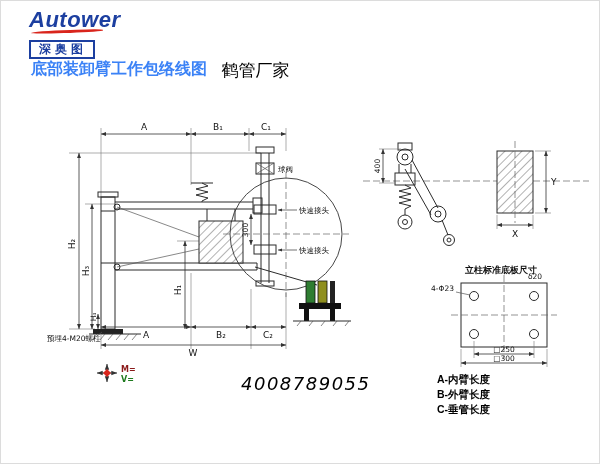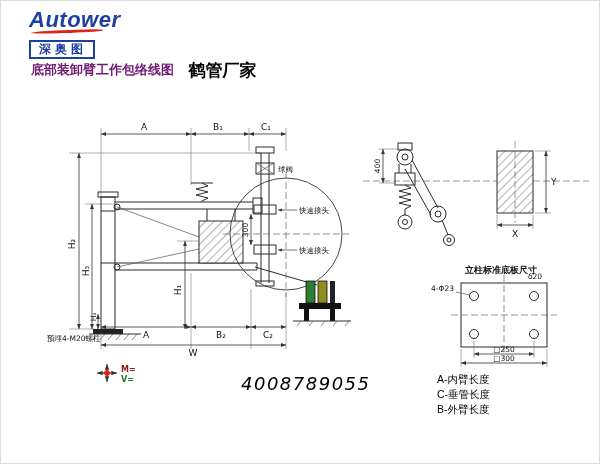--- a/index.html
+++ b/index.html
@@ -8,38 +8,38 @@
   .page { position:absolute; inset:0; background:#fff; border:1px solid #dcdcdc; }
 
   
   .logo { position:absolute; left:28px; top:7px; }
   .brand { font-size:22px; font-weight:bold; font-style:italic; color:#1c3fa0; letter-spacing:.5px; line-height:24px; position:relative; }
   .brand-swoosh { position:absolute; left:2px; top:22px; width:72px; height:3px; background:#d9251c; border-radius:60% 40% 50% 50%; transform:rotate(-2deg); }
   .brand-sub { margin-top:8px; display:inline-block; border:2px solid #1c3fa0; color:#1c3fa0; font-weight:bold; font-size:12px; letter-spacing:4px; padding:0 6px 0 8px; line-height:15px; }
 
   
   .titlebar { position:absolute; left:30px; top:58px; white-space:nowrap; }
-  .doc-title { font-size:13px; font-weight:bold; color:#701a75; }
-  .company { font-size:17px; font-weight:bold; color:#000; margin-left:10px; vertical-align:-2px; }
+  .doc-title { font-size:16px; font-weight:bold; color:#3b82f6; }
+  .company { font-size:17px; font-weight:normal; color:#000; margin-left:10px; vertical-align:-2px; }
 
   svg.diagram { position:absolute; left:0; top:0; }
 
   
   .ln   { stroke:#2b2b2b; stroke-width:1; fill:none; }
   .thin { stroke:#555; stroke-width:.7; fill:none; }
   .ext  { stroke:#777; stroke-width:.6; fill:none; }
   .dim  { stroke:#333; stroke-width:.8; fill:none; marker-start:url(#arr); marker-end:url(#arr); }
   .lead { stroke:#333; stroke-width:.7; fill:none; marker-end:url(#arr); }
   .dash { stroke:#666; stroke-width:.7; stroke-dasharray:7 3; fill:none; }
   .t  { font-family:"DejaVu Sans",sans-serif; fill:#111; }
   .t9 { font-size:9px; } .t8 { font-size:8px; } .t7 { font-size:7.5px; }
 
   .phone { position:absolute; left:240px; top:372px; font-size:18px; color:#000; letter-spacing:1.5px; font-family:"DejaVu Sans",sans-serif;font-style:italic; }
 
-  .legend { position:absolute; left:436px; top:372px; display:grid; grid-template-rows:repeat(3,15px); grid-auto-flow:column; grid-auto-columns:82px; font-size:10.5px; font-weight:normal; color:#000; white-space:nowrap; }
+  .legend { position:absolute; left:436px; top:372px; display:grid; grid-template-rows:repeat(3,15px); grid-auto-flow:column; grid-auto-columns:82px; font-size:10.5px; font-weight:bold; color:#000; white-space:nowrap; }
 </style>
 </head>
 <body>
 
 <div class="page">
 
   <div class="logo">
     <div class="brand">
       <span>Autower</span>
       <span class="brand-swoosh"></span>
@@ -251,17 +251,17 @@
       <line class="ext" x1="546" y1="348" x2="546" y2="366"></line>
       <line class="dim" x1="460" y1="362" x2="546" y2="362"></line>
       <text class="t t7" x="503" y="360" text-anchor="middle">□300</text>
     </g>
   </svg>
 
   <div class="phone">4008789055</div>
 
   <div class="legend">
     <span>A-内臂长度</span>
+    <span>B-外臂长度</span>
     <span>C-垂管长度</span>
-    <span>B-外臂长度</span>
   </div>
 
 </div>
 
 </body></html>

